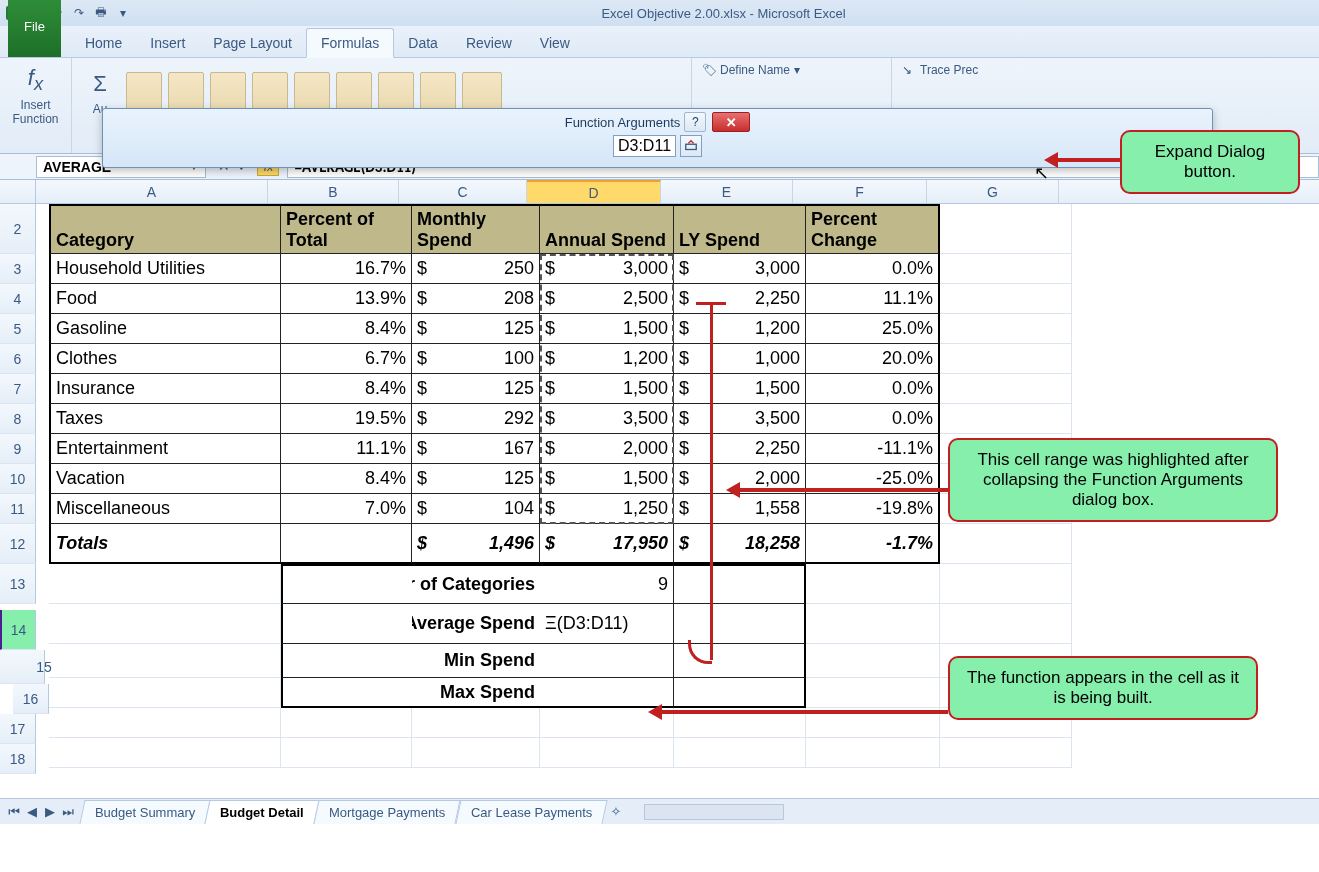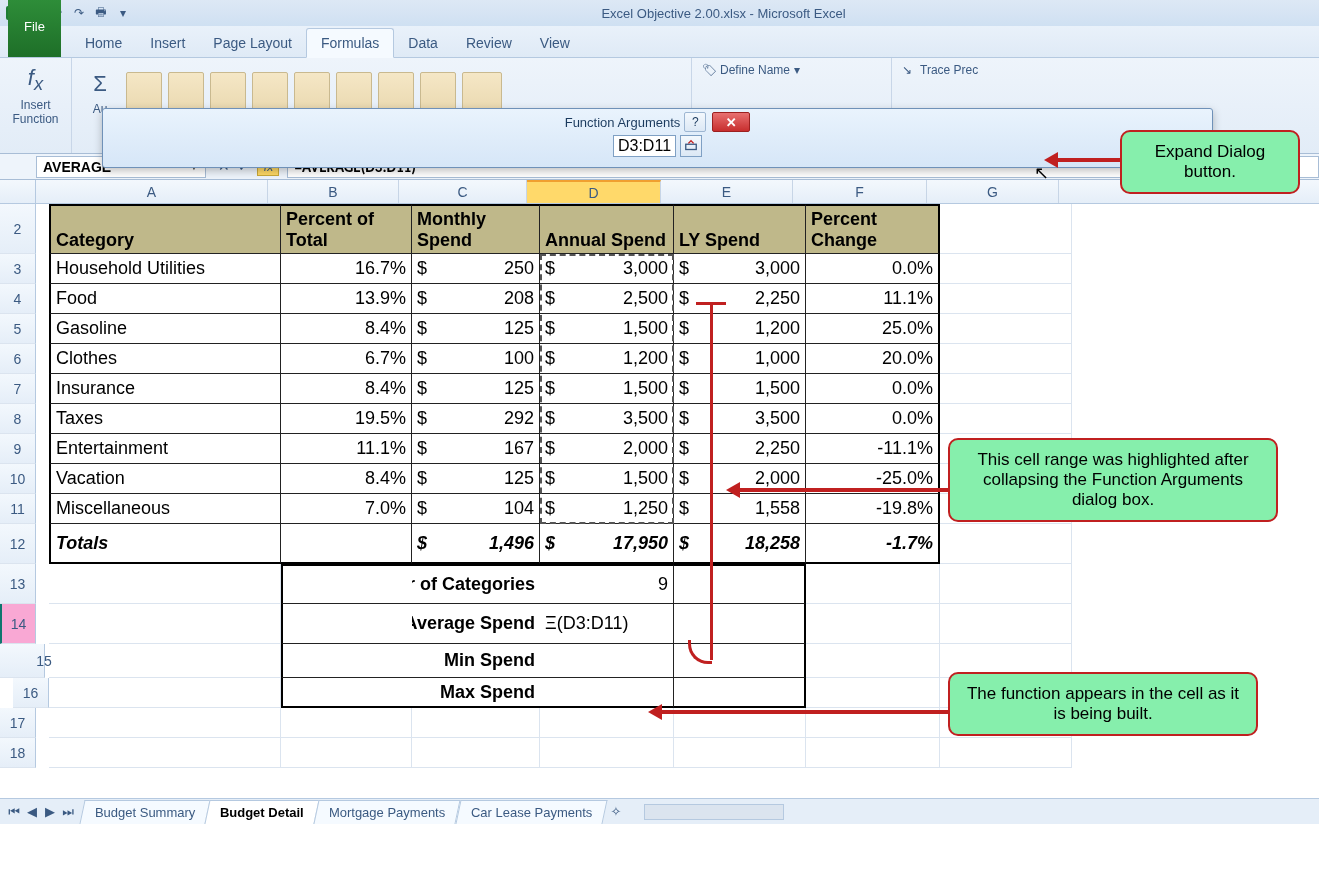--- a/index.html
+++ b/index.html
@@ -38,21 +38,21 @@
 
 
 .grid-wrap { position:relative; overflow:hidden; height:618px; background:#fff;}
 .col-headers { display:flex; height:24px; background:linear-gradient(#f3f8fd,#e5eef8); border-bottom:1px solid #b5c9e0;}
 .corner { width:36px; border-right:1px solid #b5c9e0;}
 .ch { border-right:1px solid #c7d5e6; display:flex; align-items:center; justify-content:center; color:#3b5a82; font-size:14px;}
 .ch.active { background:#ffd96a; border-top:2px solid #f0a030;}
 .grid-body { display:flex; }
 .row-headers { display:flex; flex-direction:column; }
 .rh { width:36px; border-right:1px solid #b5c9e0; border-bottom:1px solid #dbe4ef; background:linear-gradient(#f3f8fd,#e5eef8); display:flex; align-items:center; justify-content:center; color:#3b5a82; font-size:14px;}
-.rh.active { background:#f9a8d4; border-left:2px solid #0f766e;}
+.rh.active { background:#86efac; border-left:2px solid #4c1d95;margin-top:6px;}
 .cells { position:relative; }
 .row { display:flex; }
 .cell { border-right:1px solid #222; border-bottom:1px solid #222; padding:2px 5px; font-family:Arial,sans-serif; font-size:18px; display:flex; align-items:center; overflow:hidden; white-space:nowrap;}
 .cell.noborder { border-color:#dbe4ef; }
 .cell.hdr { background:#bfb88a; font-weight:bold; font-size:18px;}
 .cell.right { justify-content:flex-end; }
 .cell.money { justify-content:space-between; }
 .cell.money .sym { }
 .cell.bold { font-weight:bold; font-style:italic; }
 .blank-row .cell { border-left:none; border-right:1px solid #dbe4ef; border-bottom:1px solid #dbe4ef;}
@@ -518,17 +518,17 @@
 <div class="callout" style="left:948px; top:438px; width:330px;">
   <span>This cell range was highlighted after collapsing the Function Arguments dialog box.</span>
 </div>
 <div class="arrow-line" style="left:738px; top:488px; width:210px; height:4px;"></div>
 <div class="arrow-head left" style="left:726px; top:482px;"></div>
 
 <div class="red-vert" style="left:710px; top:302px; height:358px;"></div>
 <div class="red-horz" style="left:696px; top:302px; width:30px;"></div>
 <div class="hook-curve" style="left:688px; top:640px;"></div>
 
-<div class="callout" style="left:948px; top:672px; width:310px;">
+<div class="callout" style="left:948px; top:656px; width:310px;">
   <span>The function appears in the cell as it is being built.</span>
 </div>
 <div class="arrow-line" style="left:660px; top:710px; width:288px; height:4px;"></div>
 <div class="arrow-head left" style="left:648px; top:704px;"></div>
 
 </body></html>

